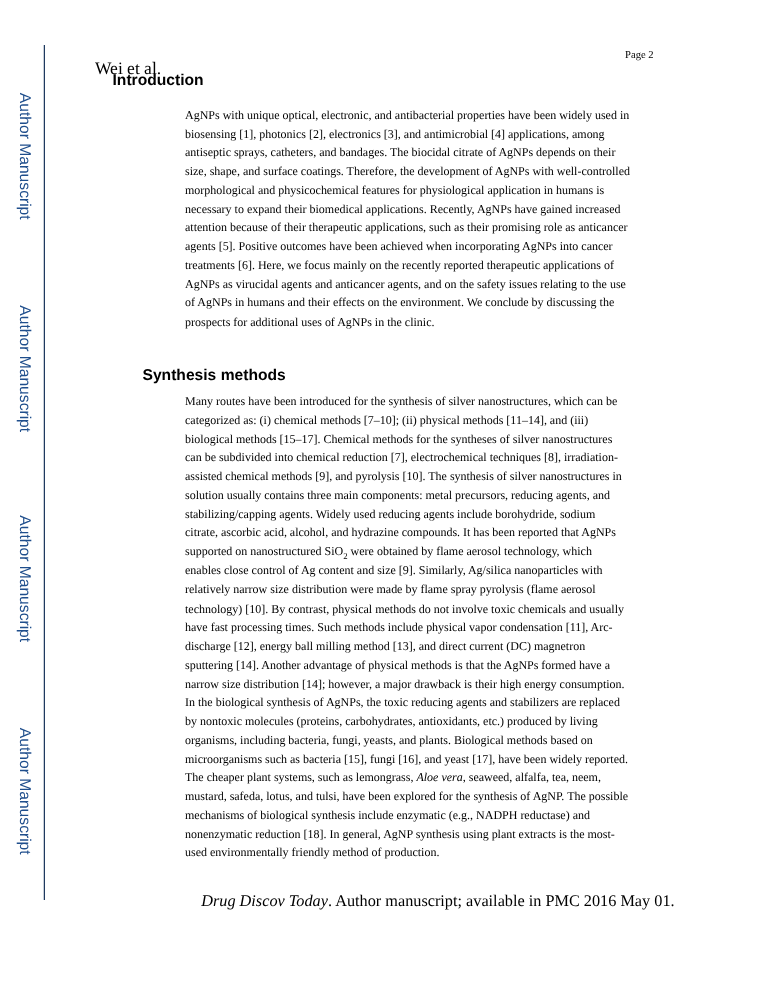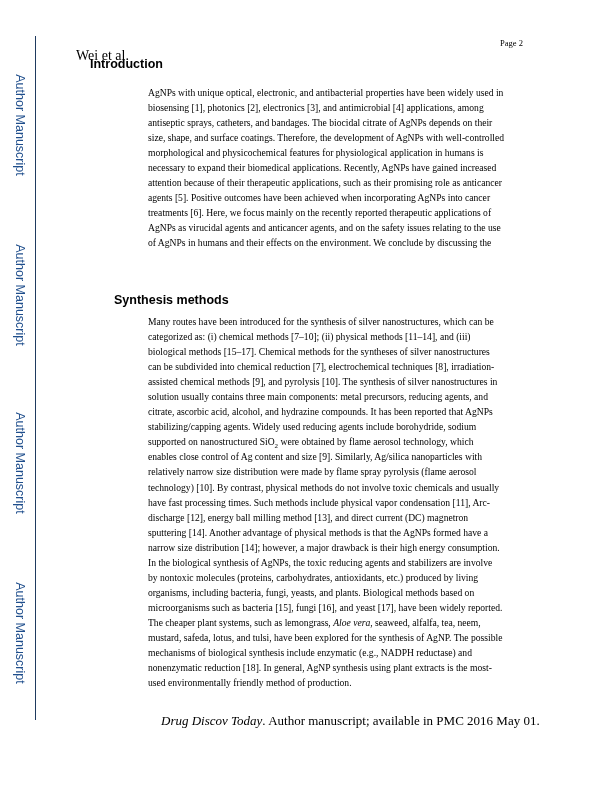--- a/index.html
+++ b/index.html
@@ -41,41 +41,42 @@
     <span class="line">biosensing [1], photonics [2], electronics [3], and antimicrobial [4] applications, among</span>
     <span class="line">antiseptic sprays, catheters, and bandages. The biocidal citrate of AgNPs depends on their</span>
     <span class="line">size, shape, and surface coatings. Therefore, the development of AgNPs with well-controlled</span>
     <span class="line">morphological and physicochemical features for physiological application in humans is</span>
     <span class="line">necessary to expand their biomedical applications. Recently, AgNPs have gained increased</span>
     <span class="line">attention because of their therapeutic applications, such as their promising role as anticancer</span>
     <span class="line">agents [5]. Positive outcomes have been achieved when incorporating AgNPs into cancer</span>
     <span class="line">treatments [6]. Here, we focus mainly on the recently reported therapeutic applications of</span>
     <span class="line">AgNPs as virucidal agents and anticancer agents, and on the safety issues relating to the use</span>
     <span class="line">of AgNPs in humans and their effects on the environment. We conclude by discussing the</span>
+    <span class="line">prospects for additional uses of AgNPs in the clinic.</span>
   </div>
 
 <h2 style="top:293px;margin-left:24px;">Synthesis methods</h2>
 <div class="para" id="synth-para" style="top:314px;">
     <span class="line">Many routes have been introduced for the synthesis of silver nanostructures, which can be</span>
     <span class="line">categorized as: (i) chemical methods [7–10]; (ii) physical methods [11–14], and (iii)</span>
     <span class="line">biological methods [15–17]. Chemical methods for the syntheses of silver nanostructures</span>
     <span class="line">can be subdivided into chemical reduction [7], electrochemical techniques [8], irradiation-</span>
     <span class="line">assisted chemical methods [9], and pyrolysis [10]. The synthesis of silver nanostructures in</span>
     <span class="line">solution usually contains three main components: metal precursors, reducing agents, and</span>
+    <span class="line">stabilizing/capping agents. Widely used reducing agents include borohydride, sodium</span>
     <span class="line">citrate, ascorbic acid, alcohol, and hydrazine compounds. It has been reported that AgNPs</span>
-    <span class="line">stabilizing/capping agents. Widely used reducing agents include borohydride, sodium</span>
     <span class="line">supported on nanostructured SiO<sub>2</sub> were obtained by flame aerosol technology, which</span>
     <span class="line">enables close control of Ag content and size [9]. Similarly, Ag/silica nanoparticles with</span>
     <span class="line">relatively narrow size distribution were made by flame spray pyrolysis (flame aerosol</span>
     <span class="line">technology) [10]. By contrast, physical methods do not involve toxic chemicals and usually</span>
     <span class="line">have fast processing times. Such methods include physical vapor condensation [11], Arc-</span>
     <span class="line">discharge [12], energy ball milling method [13], and direct current (DC) magnetron</span>
     <span class="line">sputtering [14]. Another advantage of physical methods is that the AgNPs formed have a</span>
     <span class="line">narrow size distribution [14]; however, a major drawback is their high energy consumption.</span>
-    <span class="line">In the biological synthesis of AgNPs, the toxic reducing agents and stabilizers are involve</span>
+    <span class="line">In the biological synthesis of AgNPs, the toxic reducing agents and stabilizers are replaced</span>
     <span class="line">by nontoxic molecules (proteins, carbohydrates, antioxidants, etc.) produced by living</span>
     <span class="line">organisms, including bacteria, fungi, yeasts, and plants. Biological methods based on</span>
     <span class="line">microorganisms such as bacteria [15], fungi [16], and yeast [17], have been widely reported.</span>
     <span class="line">The cheaper plant systems, such as lemongrass, <i>Aloe vera</i>, seaweed, alfalfa, tea, neem,</span>
     <span class="line">mustard, safeda, lotus, and tulsi, have been explored for the synthesis of AgNP. The possible</span>
     <span class="line">mechanisms of biological synthesis include enzymatic (e.g., NADPH reductase) and</span>
     <span class="line">nonenzymatic reduction [18]. In general, AgNP synthesis using plant extracts is the most-</span>
     <span class="line">used environmentally friendly method of production.</span>
   </div>
 

